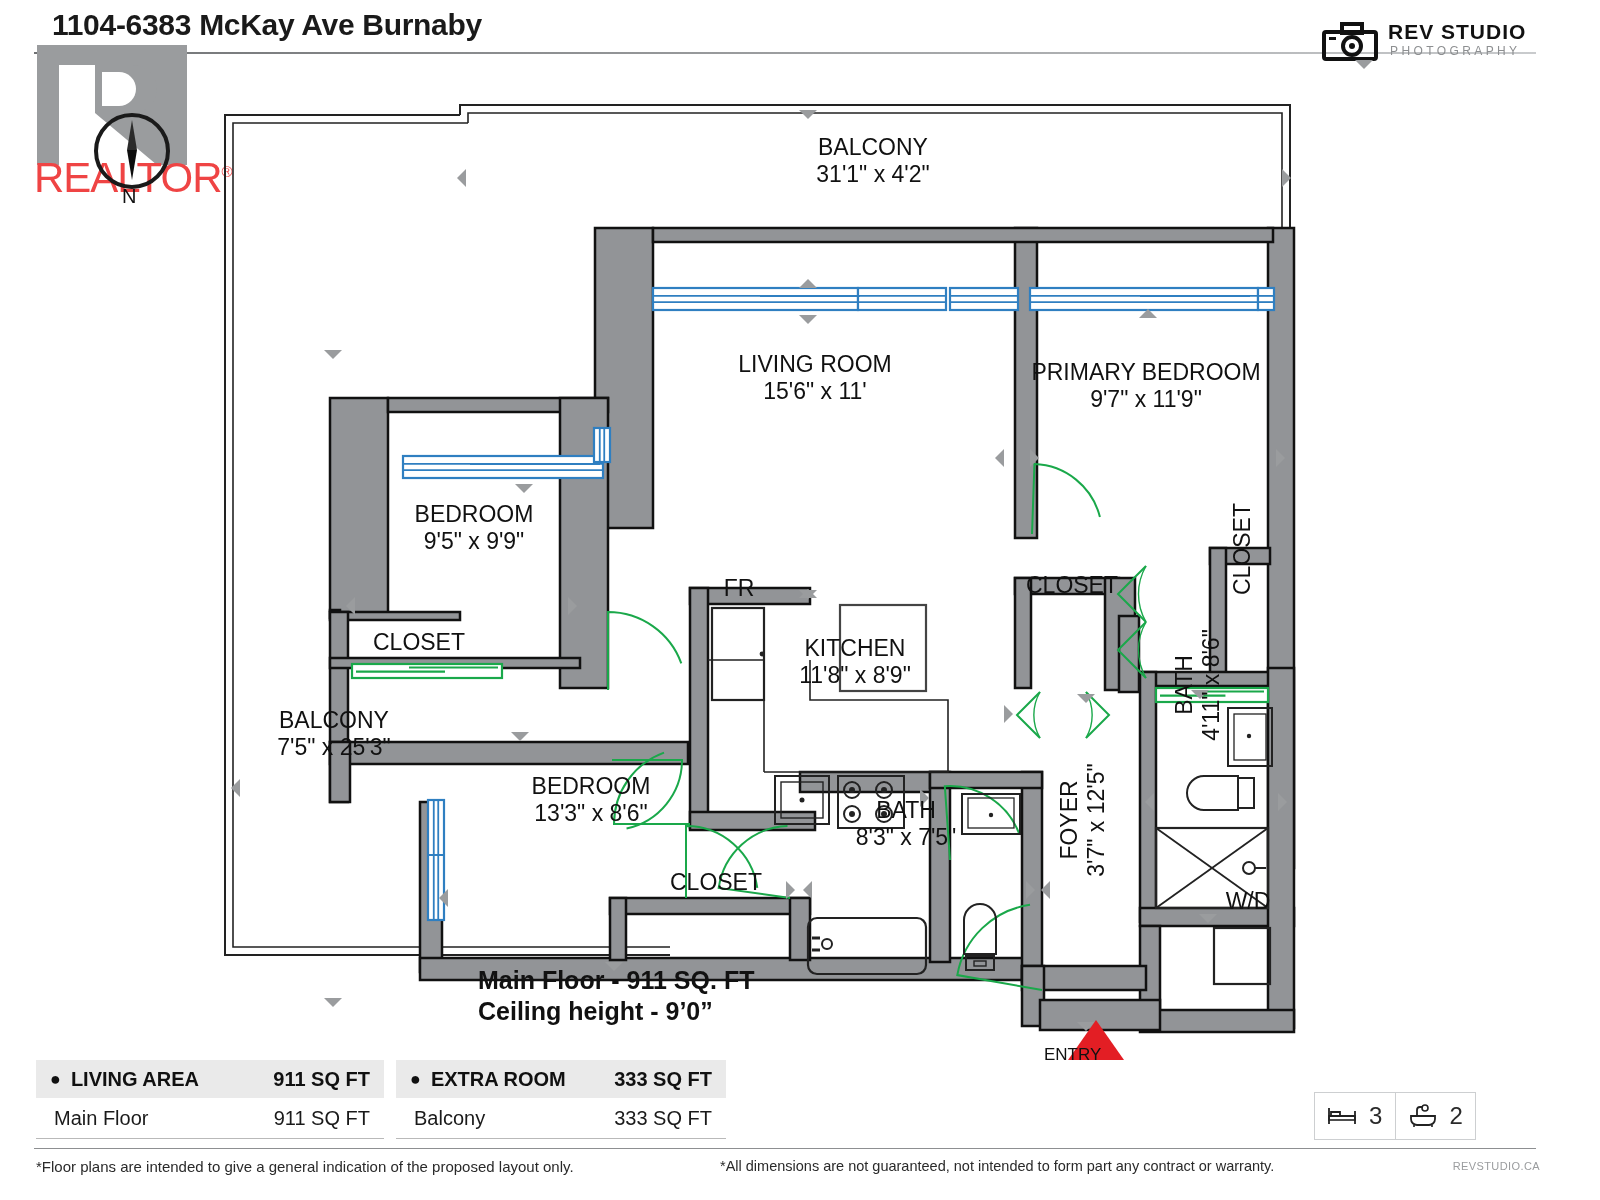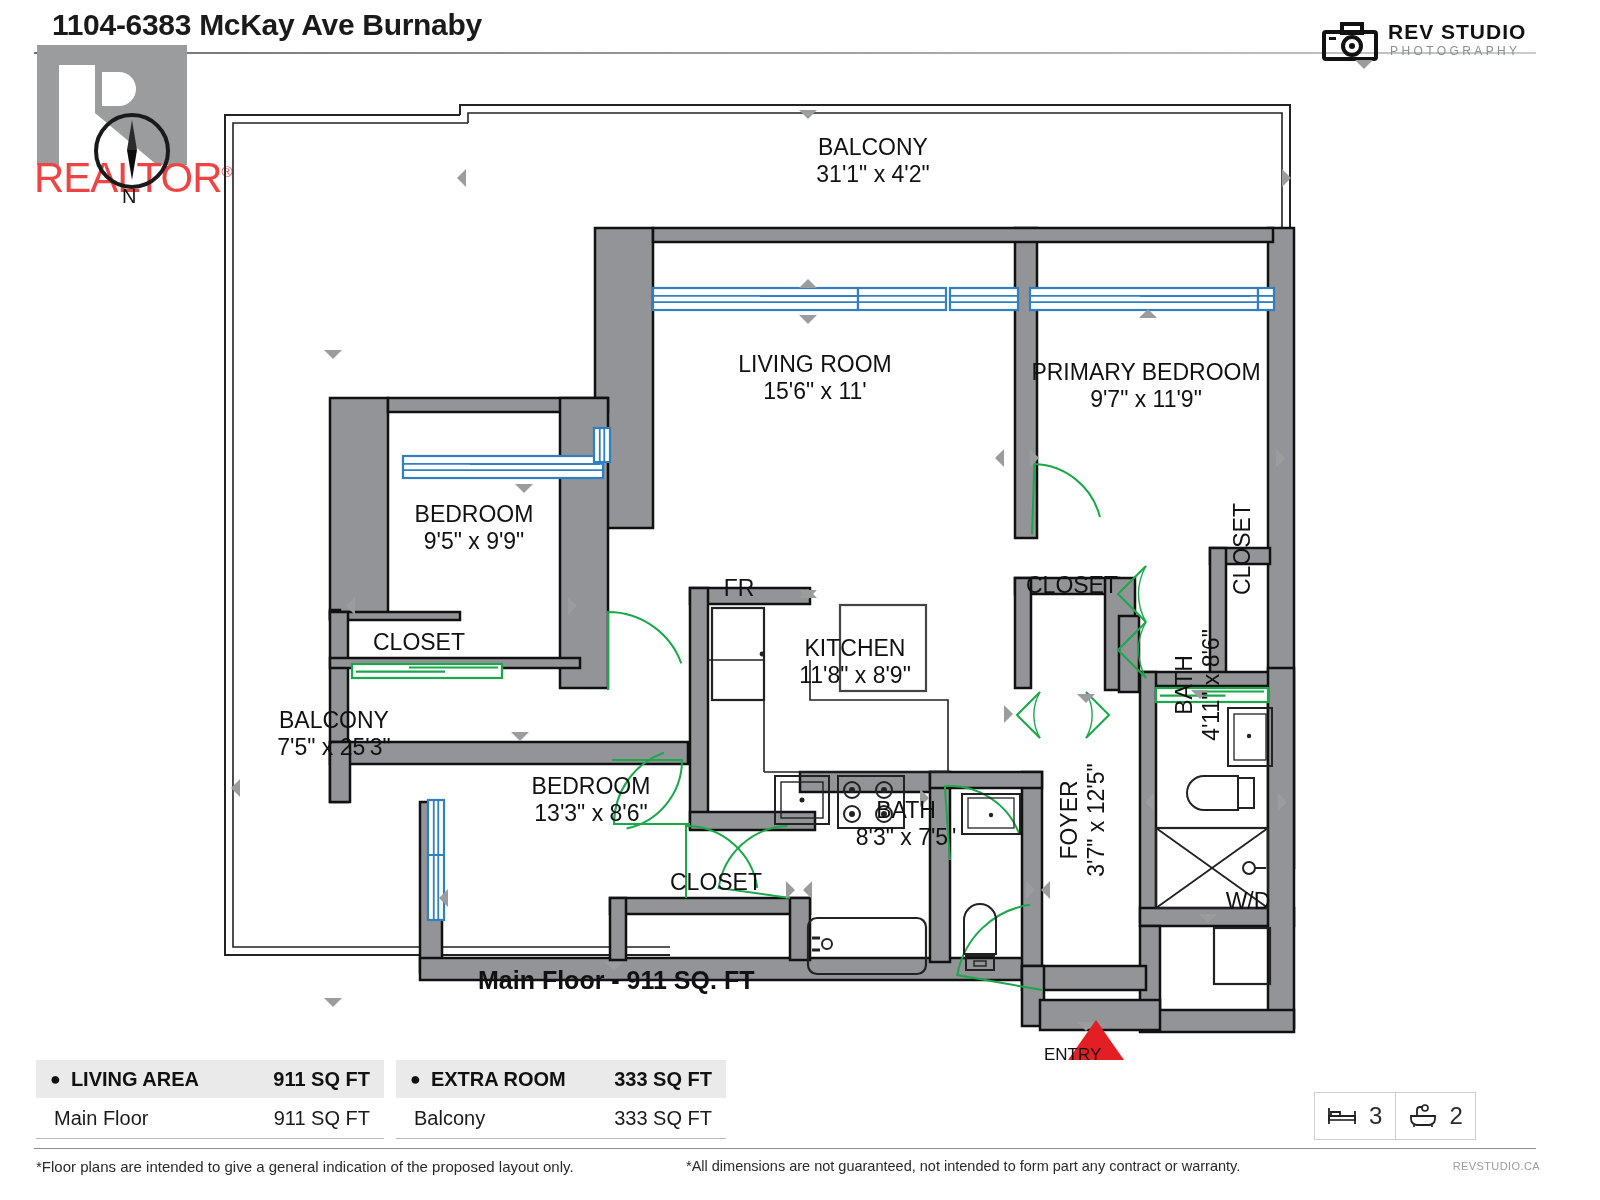--- a/index.html
+++ b/index.html
@@ -76,21 +76,21 @@
   .tbl .hd .lbl{flex:0 0 auto;}
   .tbl .hd .val{margin-left:auto;margin-right:14px;}
   .tbl .rw{
     height:40px;display:flex;align-items:center;font-size:20px;color:#1a1a1a;
     border-bottom:1px solid #b9b9b9;
   }
   .tbl .rw .lbl{margin-left:18px;}
   .tbl .rw .val{margin-left:auto;margin-right:14px;}
 
   .foot-l{position:absolute;left:36px;top:1158px;font-size:15px;color:#2a2a2a;}
-  .foot-r{position:absolute;left:686px;top:1158px;font-size:14.5px;color:#2a2a2a;}
+  .foot-r{position:absolute;left:720px;top:1158px;font-size:14.5px;color:#2a2a2a;}
   .foot-rule{position:absolute;left:34px;top:1148px;width:1502px;height:1px;background:#8d8f91;}
 
   .badges{position:absolute;left:1314px;top:1092px;width:160px;height:46px;
     border:1px solid #cdcfd1;display:flex;}
   .badge{flex:1;display:flex;align-items:center;justify-content:center;gap:12px;}
   .badge + .badge{border-left:1px solid #cdcfd1;}
   .badge .num{font-size:24px;color:#2a2a2a;}
   .revsite{position:absolute;right:60px;top:1160px;font-size:11px;color:#9a9c9e;letter-spacing:.4px;}
 
   .plantxt{position:absolute;font-weight:bold;font-size:25px;color:#111;text-align:left;}
@@ -371,20 +371,21 @@
           </g>
           <g transform="translate(1248,849) rotate(0)">
             <text x="0" y="0" text-anchor="middle" font-family="&quot;Liberation Sans&quot;, sans-serif" font-size="23" fill="#111">W/D</text>
           </g>
         </g>
     </svg>
   </div>
 
   <div class="plantxt" style="left:478px;top:965px;width:310px;line-height:1.25;">
     <div>Main Floor - 911 SQ. FT</div>
+    <div>Ceiling height - 9’0”</div>
   </div>
 
   <div style="position:absolute;left:1044px;top:1025px;font-size:17px;color:#111;margin-top:20px;">ENTRY</div>
 
   <div class="tbl" style="left:36px;top:1060px;width:348px;">
     <div class="hd">
       <span class="bullet">●</span>
       <span class="lbl">LIVING AREA</span>
       <span class="val">911 SQ FT</span>
     </div>

